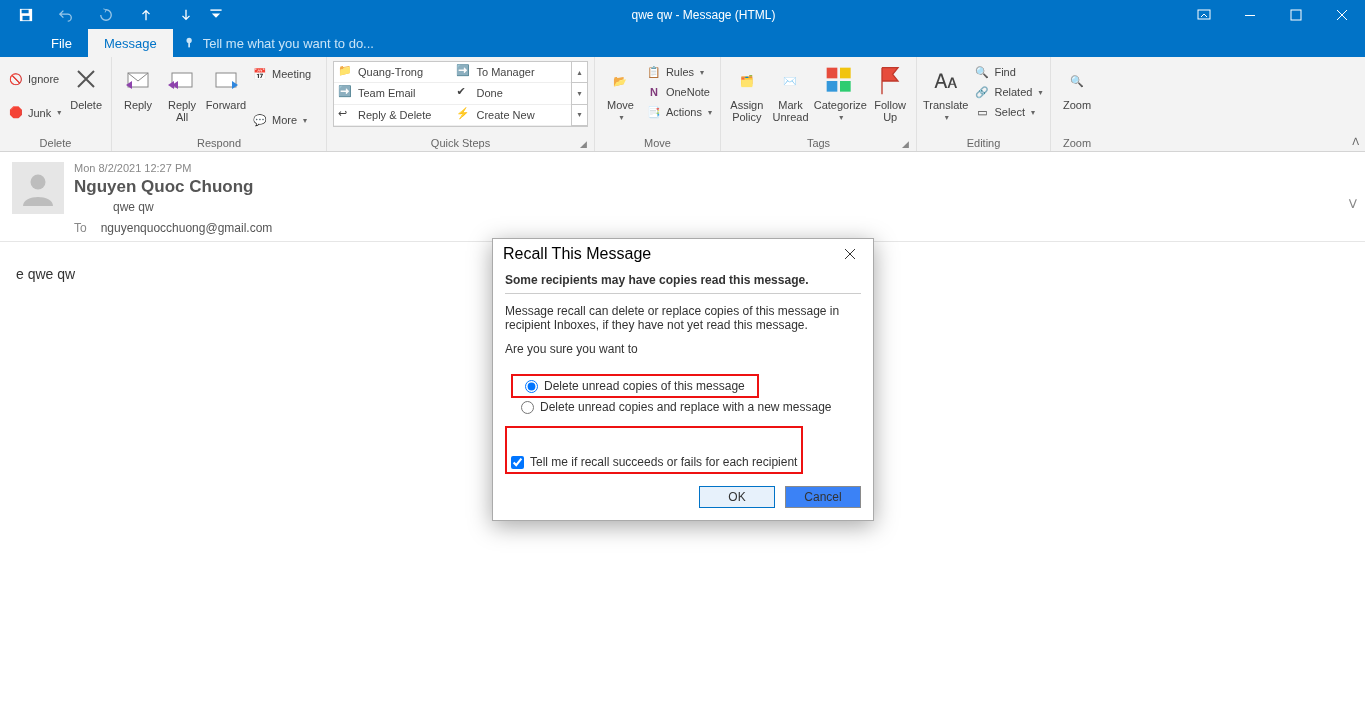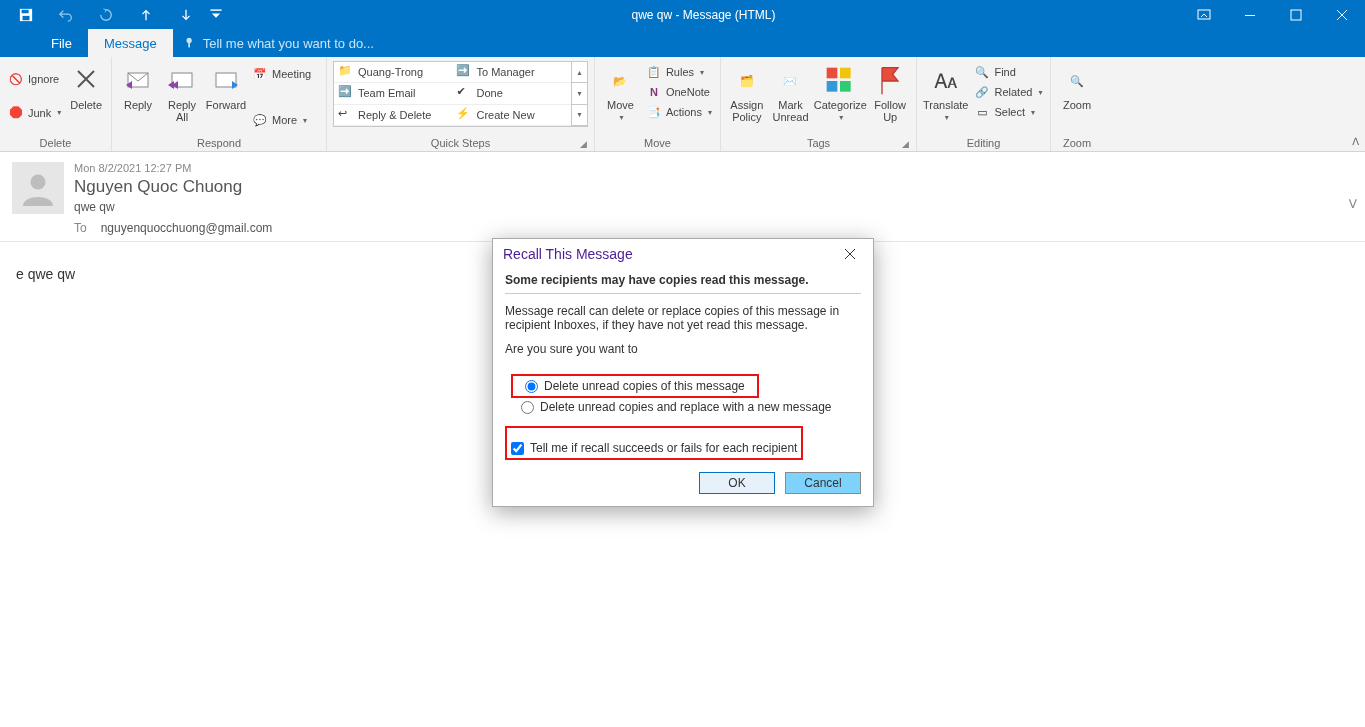--- a/index.html
+++ b/index.html
@@ -38,43 +38,43 @@
 .qs-scroll { grid-column:3; grid-row:1/4; border-left:1px solid #c8c8c8; display:flex; flex-direction:column;}
 .qs-scroll div{flex:1;border-bottom:1px solid #c8c8c8;display:flex;align-items:center;justify-content:center;font-size:8px;color:#666;}
 .launcher { position:absolute; right:3px; bottom:2px; font-size:9px; color:#888;}
 
 
 .msg-header { padding: 10px 12px 6px 12px; border-bottom: 1px solid #e6e6e6; display:flex; gap:10px; position:relative;}
 .avatar { width:52px; height:52px; background:#e6e6e6; display:flex; align-items:center; justify-content:center;}
 .avatar svg{width:36px;height:36px;fill:#bdbdbd;}
 .hdr-lines { flex:1; display:flex; flex-direction:column; gap:3px;}
 .hdr-date { font-size:11px; color:#888;}
-.hdr-from { font-size:17px; color:#555;}
-.hdr-subj { font-size:12px; color:#555;}
+.hdr-from { font-size:17px; color:#555;font-weight:bold;}
+.hdr-subj { font-size:12px; color:#555;margin-left:39px;}
 .hdr-to-row { display:flex; gap:14px; font-size:12px; color:#555; margin-top:4px;}
 .hdr-to-lbl{ color:#888;}
 .hdr-caret { position:absolute; right:8px; top:50%; color:#888;}
 
 
 .msg-body { padding: 24px 16px; font-size: 14px; color:#333; }
 
 
 .dialog { position:absolute; left:492px; top:238px; width:382px; background:#fff; border:1px solid #aaa; box-shadow: 0 5px 22px rgba(0,0,0,0.35);}
-.dialog-title { height:30px; display:flex; align-items:center; justify-content:space-between; padding:0 8px 0 10px; font-size:14px; color:#4c1d95;}
+.dialog-title { height:30px; display:flex; align-items:center; justify-content:space-between; padding:0 8px 0 10px; font-size:16px; color:#000000;}
 .dialog-close { width:30px; height:30px; display:flex; align-items:center; justify-content:center;}
 .dialog-body { padding: 4px 12px 12px 12px; font-size:12px; color:#333; }
 .dlg-bold { font-weight:600; padding-bottom:6px; border-bottom:1px solid #ccc; margin-bottom:10px;}
 .dlg-para { margin-bottom:10px;}
 .dlg-q { margin-bottom:18px;}
 .radio-row { display:flex; align-items:center; gap:6px; padding:2px 10px;}
 .radio-row input{margin:0;}
 .hl-red { border:2px solid #e11; padding:1px 2px; display:inline-flex; align-items:center;}
-.chk-row { display:flex; align-items:center; gap:6px; padding:2px 2px; margin-top:10px;}
+.chk-row { display:flex; align-items:center; gap:6px; padding:2px 2px; margin-top:24px;}
 .dlg-btns { display:flex; justify-content:flex-end; gap:10px; margin-top:12px;}
-.dlg-btn { width:76px; height:22px; border:1px solid #8a8a8a; background:#7dd3fc; font-size:12px; display:flex;align-items:center;justify-content:center;}
+.dlg-btn { width:76px; height:22px; border:1px solid #8a8a8a; background:#3b82f6; font-size:12px; display:flex;align-items:center;justify-content:center;}
 .dlg-btn.ok { border:1px solid #0173c7; background:#e7f1fb;}
 </style>
 </head>
 <body>
 
 <div class="titlebar">
   <div class="qat">
     <div class="qat-btn">
         <svg viewBox="0 0 16 16">
           <rect x="1" y="1" width="14" height="14" fill="#fff"></rect>

